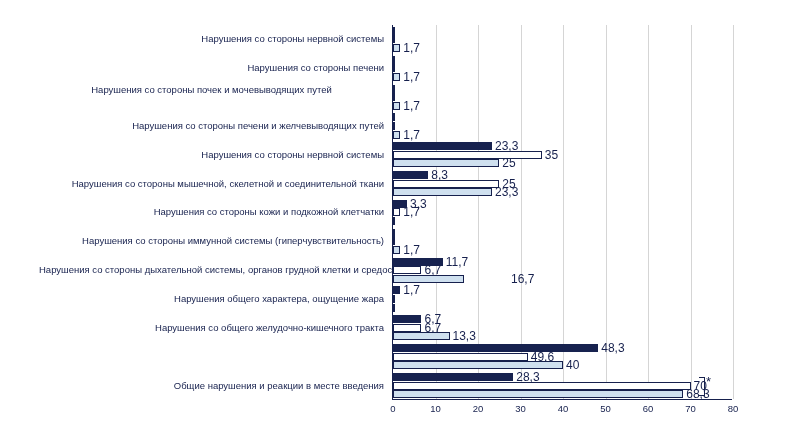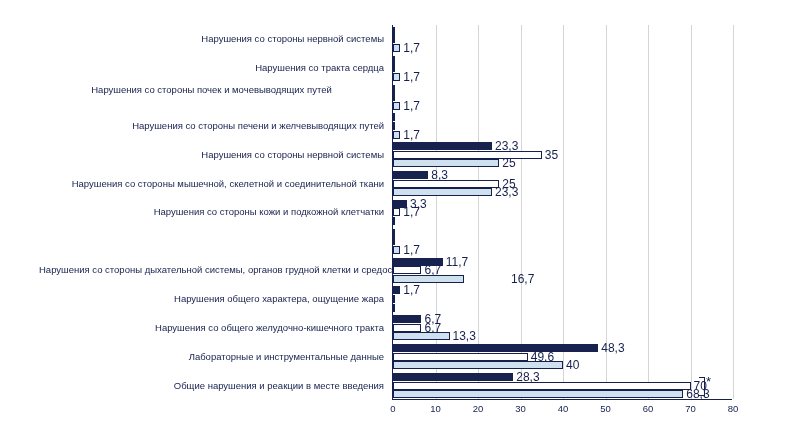--- a/index.html
+++ b/index.html
@@ -125,21 +125,21 @@
       <div class="grid-line" style="left: 340px;"></div>
       <div class="axis-tick-label" style="left: 340px;">80</div>
       <div class="cat-row" style="top: 0px; height: 28.8462px;">
         <div class="cat-label" style="top: 8.42308px;">Нарушения со стороны нервной системы</div>
         <div class="bar g3" style="left: 0px; top: 1.82308px; width: 1px;"></div>
         <div class="bar g2" style="left: 0px; top: 10.4231px; width: 1px;"></div>
         <div class="bar g1" style="left: 0px; top: 19.0231px; width: 7.225px;"></div>
         <div class="bar-val" style="left: 10.225px; top: 19.0231px;">1,7</div>
       </div>
       <div class="cat-row" style="top: 28.8462px; height: 28.8462px;">
-        <div class="cat-label" style="top: 8.42308px;">Нарушения со тракта сердца</div>
+        <div class="cat-label" style="top: 8.42308px;">Нарушения со стороны печени</div>
         <div class="bar g3" style="left: 0px; top: 1.82308px; width: 1px;"></div>
         <div class="bar g2" style="left: 0px; top: 10.4231px; width: 1px;"></div>
         <div class="bar g1" style="left: 0px; top: 19.0231px; width: 7.225px;"></div>
         <div class="bar-val" style="left: 10.225px; top: 19.0231px;">1,7</div>
       </div>
       <div class="cat-row" style="top: 57.6923px; height: 28.8462px;">
         <div class="cat-label" style="top: 1px; text-align: center;">Нарушения со стороны почек и мочевыводящих путей</div>
         <div class="bar g3" style="left: 0px; top: 1.82308px; width: 1px;"></div>
         <div class="bar g2" style="left: 0px; top: 10.4231px; width: 1px;"></div>
         <div class="bar g1" style="left: 0px; top: 19.0231px; width: 7.225px;"></div>
@@ -172,20 +172,21 @@
       </div>
       <div class="cat-row" style="top: 173.077px; height: 28.8462px;">
         <div class="cat-label" style="top: 8.42308px;">Нарушения со стороны кожи и подкожной клетчатки</div>
         <div class="bar g3" style="left: 0px; top: 1.82308px; width: 14.025px;"></div>
         <div class="bar-val" style="left: 17.025px; top: 1.82308px; text-align: center;">3,3</div>
         <div class="bar g2" style="left: 0px; top: 10.4231px; width: 7.225px;"></div>
         <div class="bar-val" style="left: 10.225px; top: 10.4231px;">1,7</div>
         <div class="bar g1" style="left: 0px; top: 19.0231px; width: 1px;"></div>
       </div>
       <div class="cat-row" style="top: 201.923px; height: 28.8462px;">
+        <div class="cat-label" style="top: 8.42308px;">Нарушения со стороны иммунной системы (гиперчувствительность)</div>
         <div class="bar g3" style="left: 0px; top: 1.82308px; width: 1px;"></div>
         <div class="bar g2" style="left: 0px; top: 10.4231px; width: 1px;"></div>
         <div class="bar g1" style="left: 0px; top: 19.0231px; width: 7.225px;"></div>
         <div class="bar-val" style="left: 10.225px; top: 19.0231px;">1,7</div>
       </div>
       <div class="cat-row" style="top: 230.769px; height: 28.8462px;">
         <div class="cat-label" style="top: 8.42308px;">Нарушения со стороны дыхательной системы, органов грудной клетки и средостения</div>
         <div class="bar g3" style="left: 0px; top: 1.82308px; width: 49.725px;"></div>
         <div class="bar-val" style="left: 52.725px; top: 1.82308px;">11,7</div>
         <div class="bar g2" style="left: 0px; top: 10.4231px; width: 28.475px;"></div>
@@ -203,21 +204,20 @@
       <div class="cat-row" style="top: 288.462px; height: 28.8462px;">
         <div class="cat-label" style="top: 8.42308px;">Нарушения со общего желудочно-кишечного тракта</div>
         <div class="bar g3" style="left: 0px; top: 1.82308px; width: 28.475px;"></div>
         <div class="bar-val" style="left: 31.475px; top: 1.82308px;">6,7</div>
         <div class="bar g2" style="left: 0px; top: 10.4231px; width: 28.475px;"></div>
         <div class="bar-val" style="left: 31.475px; top: 10.4231px;">6,7</div>
         <div class="bar g1" style="left: 0px; top: 19.0231px; width: 56.525px;"></div>
         <div class="bar-val" style="left: 59.525px; top: 19.0231px;">13,3</div>
       </div>
       <div class="cat-row" style="top: 317.308px; height: 28.8462px;">
-        <div class="cat-label" style="top: 8.42308px;">Лабораторные и инструментальные данные</div>
         <div class="bar g3" style="left: 0px; top: 1.82308px; width: 205.275px;"></div>
         <div class="bar-val" style="left: 208.275px; top: 1.82308px;">48,3</div>
         <div class="bar g2" style="left: 0px; top: 10.4231px; width: 134.725px;"></div>
         <div class="bar-val" style="left: 137.725px; top: 10.4231px;">49,6</div>
         <div class="bar g1" style="left: 0px; top: 19.0231px; width: 170px;"></div>
         <div class="bar-val" style="left: 173px; top: 19.0231px;">40</div>
       </div>
       <div class="cat-row" style="top: 346.154px; height: 28.8462px;">
         <div class="cat-label" style="top: 8.42308px;">Общие нарушения и реакции в месте введения</div>
         <div class="bar g3" style="left: 0px; top: 1.82308px; width: 120.275px;"></div>

